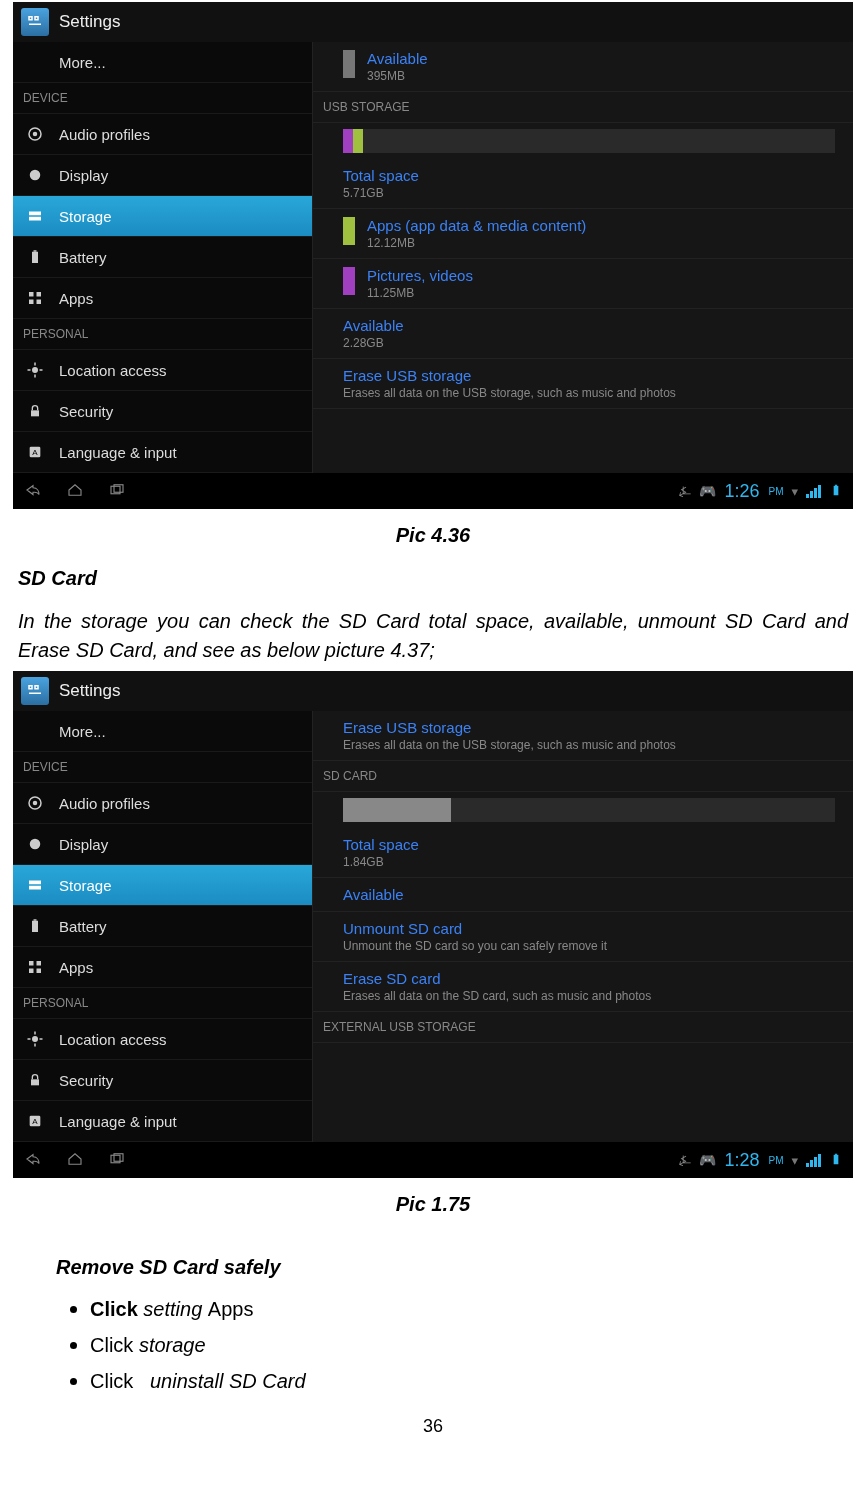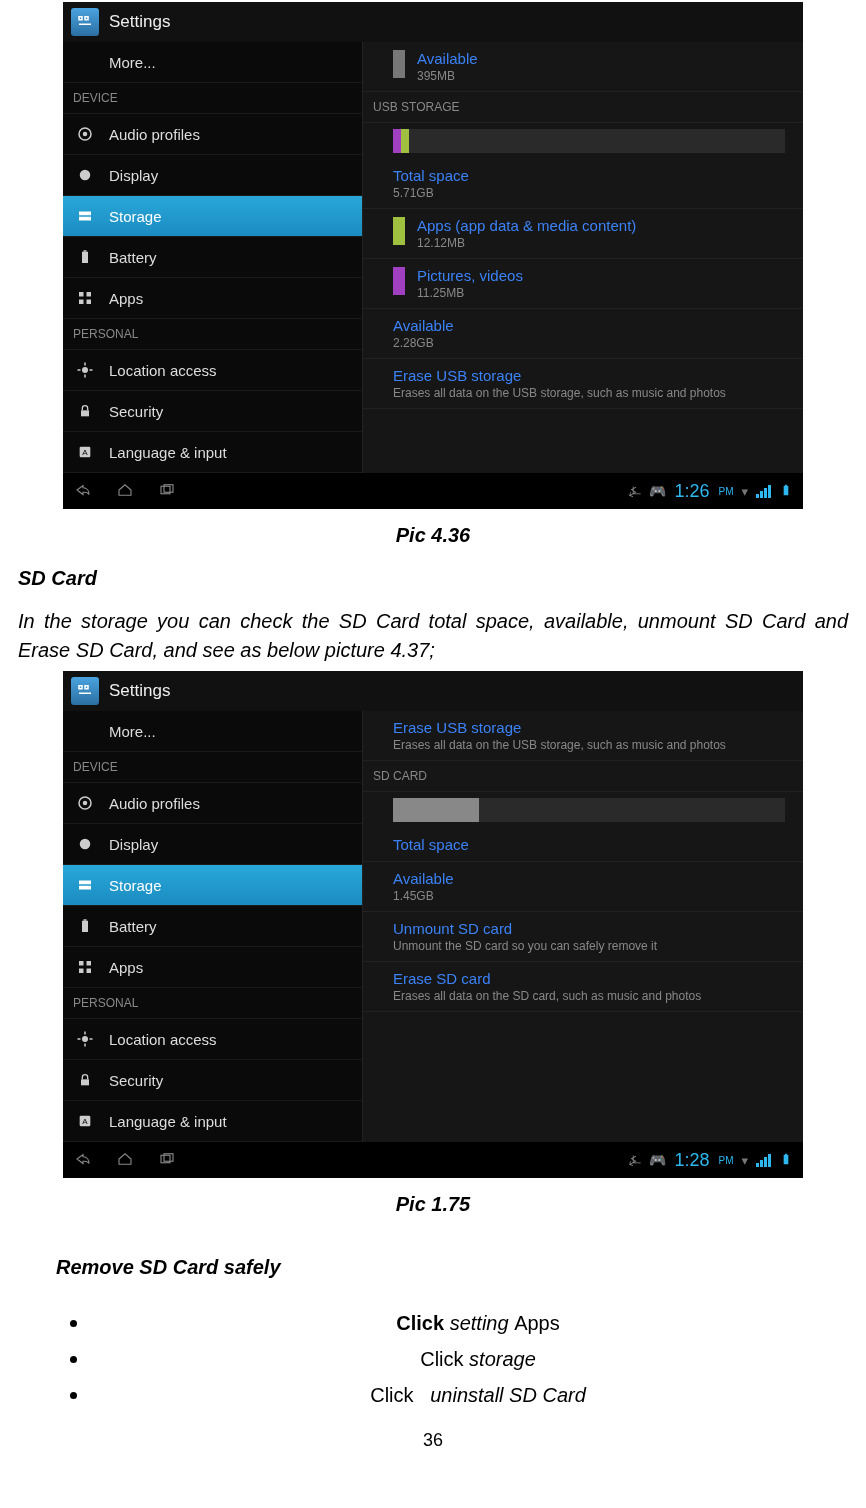--- a/index.html
+++ b/index.html
@@ -3,21 +3,21 @@
 <meta charset="utf-8">
 <style>
   * { margin: 0; padding: 0; box-sizing: border-box; }
   body {
     width: 866px;
     font-family: Arial, Helvetica, sans-serif;
     background: #fff;
     color: #000;
   }
   .screenshot {
-    width: 740px;
+    width: 840px;
     margin: 2px auto;
     background: #000;
     color: #fff;
     font-size: 14px;
   }
   .title-bar {
     display: flex;
     align-items: center;
     padding: 6px 8px;
     background: #111;
@@ -114,21 +114,21 @@
   .clock { color:#2fb7ef; font-size:18px; }
   .ampm { color:#2fb7ef; font-size:10px; margin-left:1px; }
   .sigbars { display:inline-flex; align-items:flex-end; gap:1px; }
   .sigbars span { width:3px; background:#2fb7ef; display:inline-block; }
   .stat-ic { width:14px; height:14px; }
 
   
   .doc-txt { padding: 10px 18px 4px 18px; font-size: 20px; line-height:1.45;font-style:italic; }
   .center { text-align: center; font-weight: bold; }
   .heading { font-weight: bold; }
-  .bullets { margin: 18px 0 0 90px; text-align: center; }
+  .bullets { margin: 4px 0 0 90px; }
   .bullets li { list-style: disc; font-size: 20px; line-height:1.7; }
   .bullets li::marker { font-size: 22px; }
   .italic { font-style: italic; }
   .pagenum { text-align: center; font-size: 18px; padding: 18px 0 6px 0; }
 </style>
 </head>
 <body>
 
 <div class="screenshot">
   <div class="title-bar">
@@ -427,33 +427,34 @@
       <div class="detail-row">
         <div class="detail-title">Erase USB storage</div>
         <div class="detail-sub">Erases all data on the USB storage, such as music and photos</div>
       </div>
       <div class="section-hdr">SD CARD</div>
       <div class="bar-wrap">
         <div class="seg sgrey" style="width:22%"></div>
       </div>
       <div class="detail-row">
         <div class="detail-title">Total space</div>
+        <div class="detail-sub">1.84GB</div>
       </div>
       <div class="detail-row">
         <div class="detail-title">Available</div>
-        <div class="detail-sub">1.45GB</div>
       </div>
       <div class="detail-row">
         <div class="detail-title">Unmount SD card</div>
         <div class="detail-sub">Unmount the SD card so you can safely remove it</div>
       </div>
       <div class="detail-row">
         <div class="detail-title">Erase SD card</div>
         <div class="detail-sub">Erases all data on the SD card, such as music and photos</div>
       </div>
+      <div class="section-hdr">EXTERNAL USB STORAGE</div>
     </div>
   </div>
   <div class="nav-bar">
     <div class="nav-left">
       <span><svg viewBox="0 0 24 24">
             <path d="M4 12 L12 6 L12 9 C18 9 20 14 20 18 C18 14 14 15 12 15 L12 18 Z"></path>
           </svg></span>
       <span><svg viewBox="0 0 24 24">
             <path d="M4 12 L12 5 L20 12 L20 19 L4 19 Z"></path>
           </svg></span>

